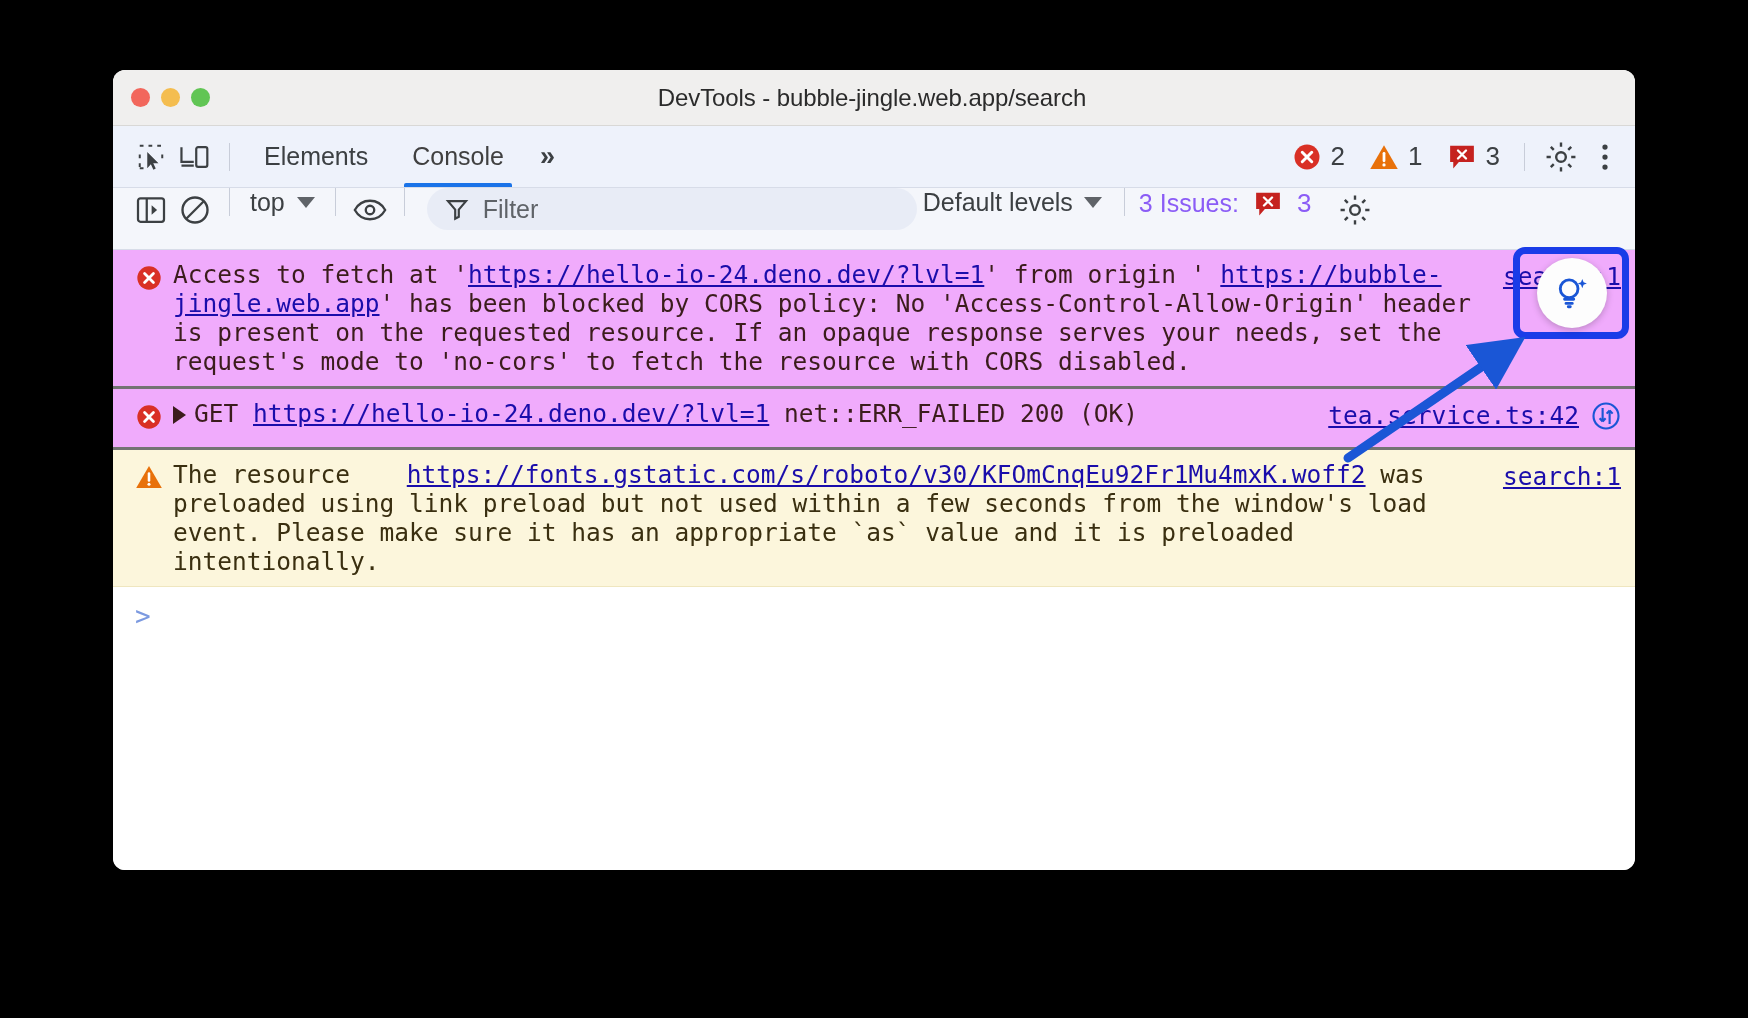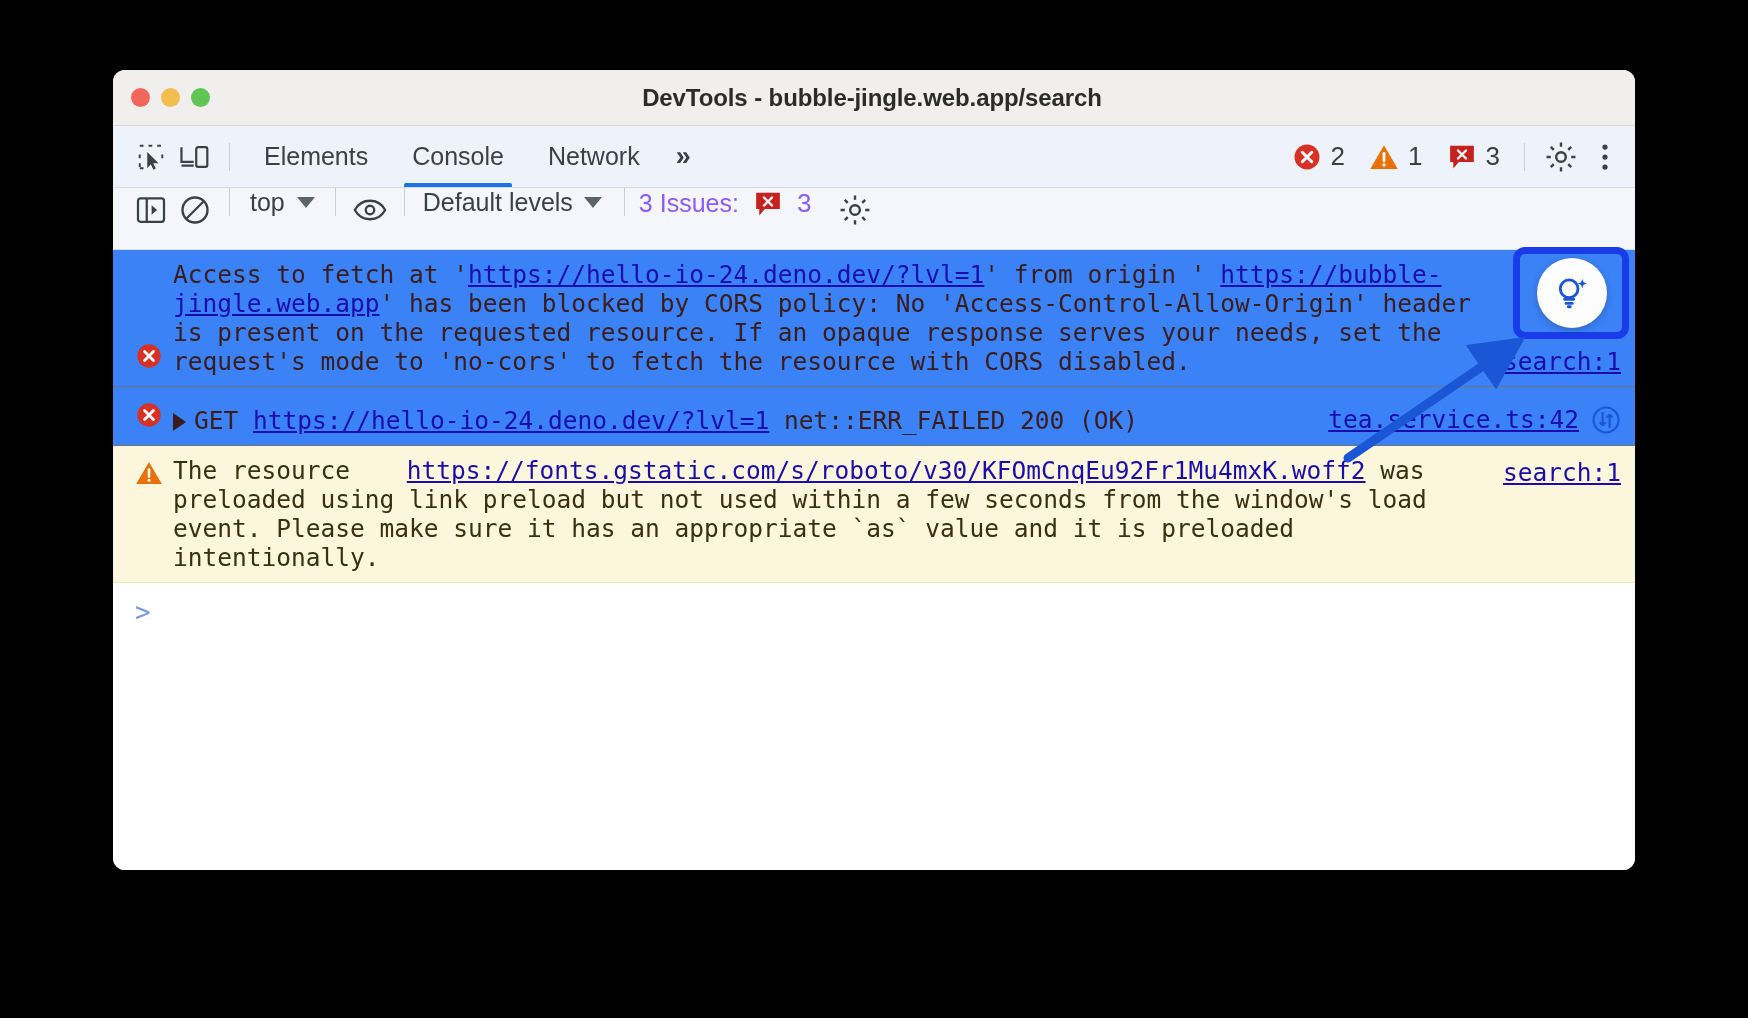--- a/index.html
+++ b/index.html
@@ -34,21 +34,21 @@
     border-bottom: 1px solid #d9d8d6;
     display: flex; align-items: center;
   }
   .traffic { display: flex; gap: 11px; margin-left: 18px; }
   .dot { width: 19px; height: 19px; border-radius: 50%; }
   .dot.red    { background: #f2675c; }
   .dot.yellow { background: #f4bd4f; }
   .dot.green  { background: #61c554; }
   .win-title {
     position: absolute; left: 0; right: 4px; text-align: center;
-    font-size: 24px; font-weight: bold; color: #2b2b2b;
+    font-size: 24px; font-weight: normal; color: #2b2b2b;
     letter-spacing: -0.1px;
   }
 
   
   .tabstrip {
     height: 62px;
     background: #eef2fb;
     display: flex; align-items: center;
     border-bottom: 1px solid #d7dce8;
     position: relative;
@@ -126,21 +126,21 @@
 
   
   .console { background: #fff; height: calc(100% - 56px - 62px - 62px); }
   .msg {
     display: flex; align-items: flex-start;
     padding: 10px 14px 10px 22px;
     font-family: "DejaVu Sans Mono", monospace;
     font-size: 24.5px; line-height: 29px;
     position: relative;
   }
-  .msg.error   { background: #3b82f6; border-bottom: 1px solid #737373; align-items: flex-end; }
+  .msg.error   { background: #f0abfc; border-bottom: 3px solid #737373; }
   .msg.warning { background: #fcf6dc; border-bottom: 1px solid #efe6bf; }
   .msg .ico { flex: 0 0 30px; margin-top: 4px; margin-right: 8px; }
   .msg .body { flex: 1 1 auto; min-width: 0; }
   .msg .text { color: #3b1c1c; white-space: normal; word-break: break-word; }
   .msg.warning .text { color: #3a2f10; }
   .lnk { color: #1a0dab; text-decoration: underline; }
   .msg.warning .lnk { color: #1a0dab; margin-left: 42px; }
   .src {
     flex: 0 0 auto; margin-left: 18px; margin-top: 2px;
     color: #1a0dab; text-decoration: underline;
@@ -210,21 +210,20 @@
         <svg width="32" height="30" viewBox="0 0 26 22" fill="none" stroke="#3c4043" stroke-width="1.8">
           <path d="M2 3v12h10M2 18h10"></path>
           <rect x="14" y="3" width="9" height="16" rx="1.5"></rect>
         </svg>
       </div>
       <div class="vsep"></div>
 
       <div class="tabs">
         <div class="tab">Elements</div>
         <div class="tab active">Console</div>
-        <div class="tab">Network</div>
         <div class="tab-more">»</div>
       </div>
 
       <div class="counters">
         <div class="counter">
           <svg width="30" height="30" viewBox="0 0 24 24">
             <circle cx="12" cy="12" r="10" fill="#d93025"></circle>
             <path d="M8.2 8.2l7.6 7.6M15.8 8.2l-7.6 7.6" stroke="#fff" stroke-width="2.4" stroke-linecap="round"></path>
           </svg>
           <span class="num">2</span>
@@ -281,20 +280,26 @@
         <span class="caret"></span>
       </div>
       <div class="vsep"></div>
       <div class="fb-icon">
         <svg width="34" height="26" viewBox="0 0 28 18" fill="none" stroke="#3c4043" stroke-width="1.9">
           <path d="M1.5 9C4.5 3.6 9 1.4 14 1.4S23.5 3.6 26.5 9c-3 5.4-7.5 7.6-12.5 7.6S4.5 14.4 1.5 9z"></path>
           <circle cx="14" cy="9" r="3.5"></circle>
         </svg>
       </div>
       <div class="vsep"></div>
+      <div class="filter-input">
+        <svg width="24" height="24" viewBox="0 0 20 20" fill="none" stroke="#3c4043" stroke-width="1.8">
+          <path d="M2.5 3.5h15l-6 7v6l-3 1.6v-7.6z"></path>
+        </svg>
+        <span class="ph">Filter</span>
+      </div>
       <div class="levels">
         <span>Default levels</span>
         <span class="caret"></span>
       </div>
       <div class="vsep" style="margin-left:22px;"></div>
       <div class="issues">
         <span>3 Issues:</span>
         <svg width="30" height="28" viewBox="0 0 24 22">
           <path d="M2.5 2h19v13h-12l-4.5 5.2V15h-2.5z" fill="#c5221f"></path>
           <path d="M8.8 5.8l6.4 6.4M15.2 5.8l-6.4 6.4" stroke="#fff" stroke-width="1.9" stroke-linecap="round"></path>

